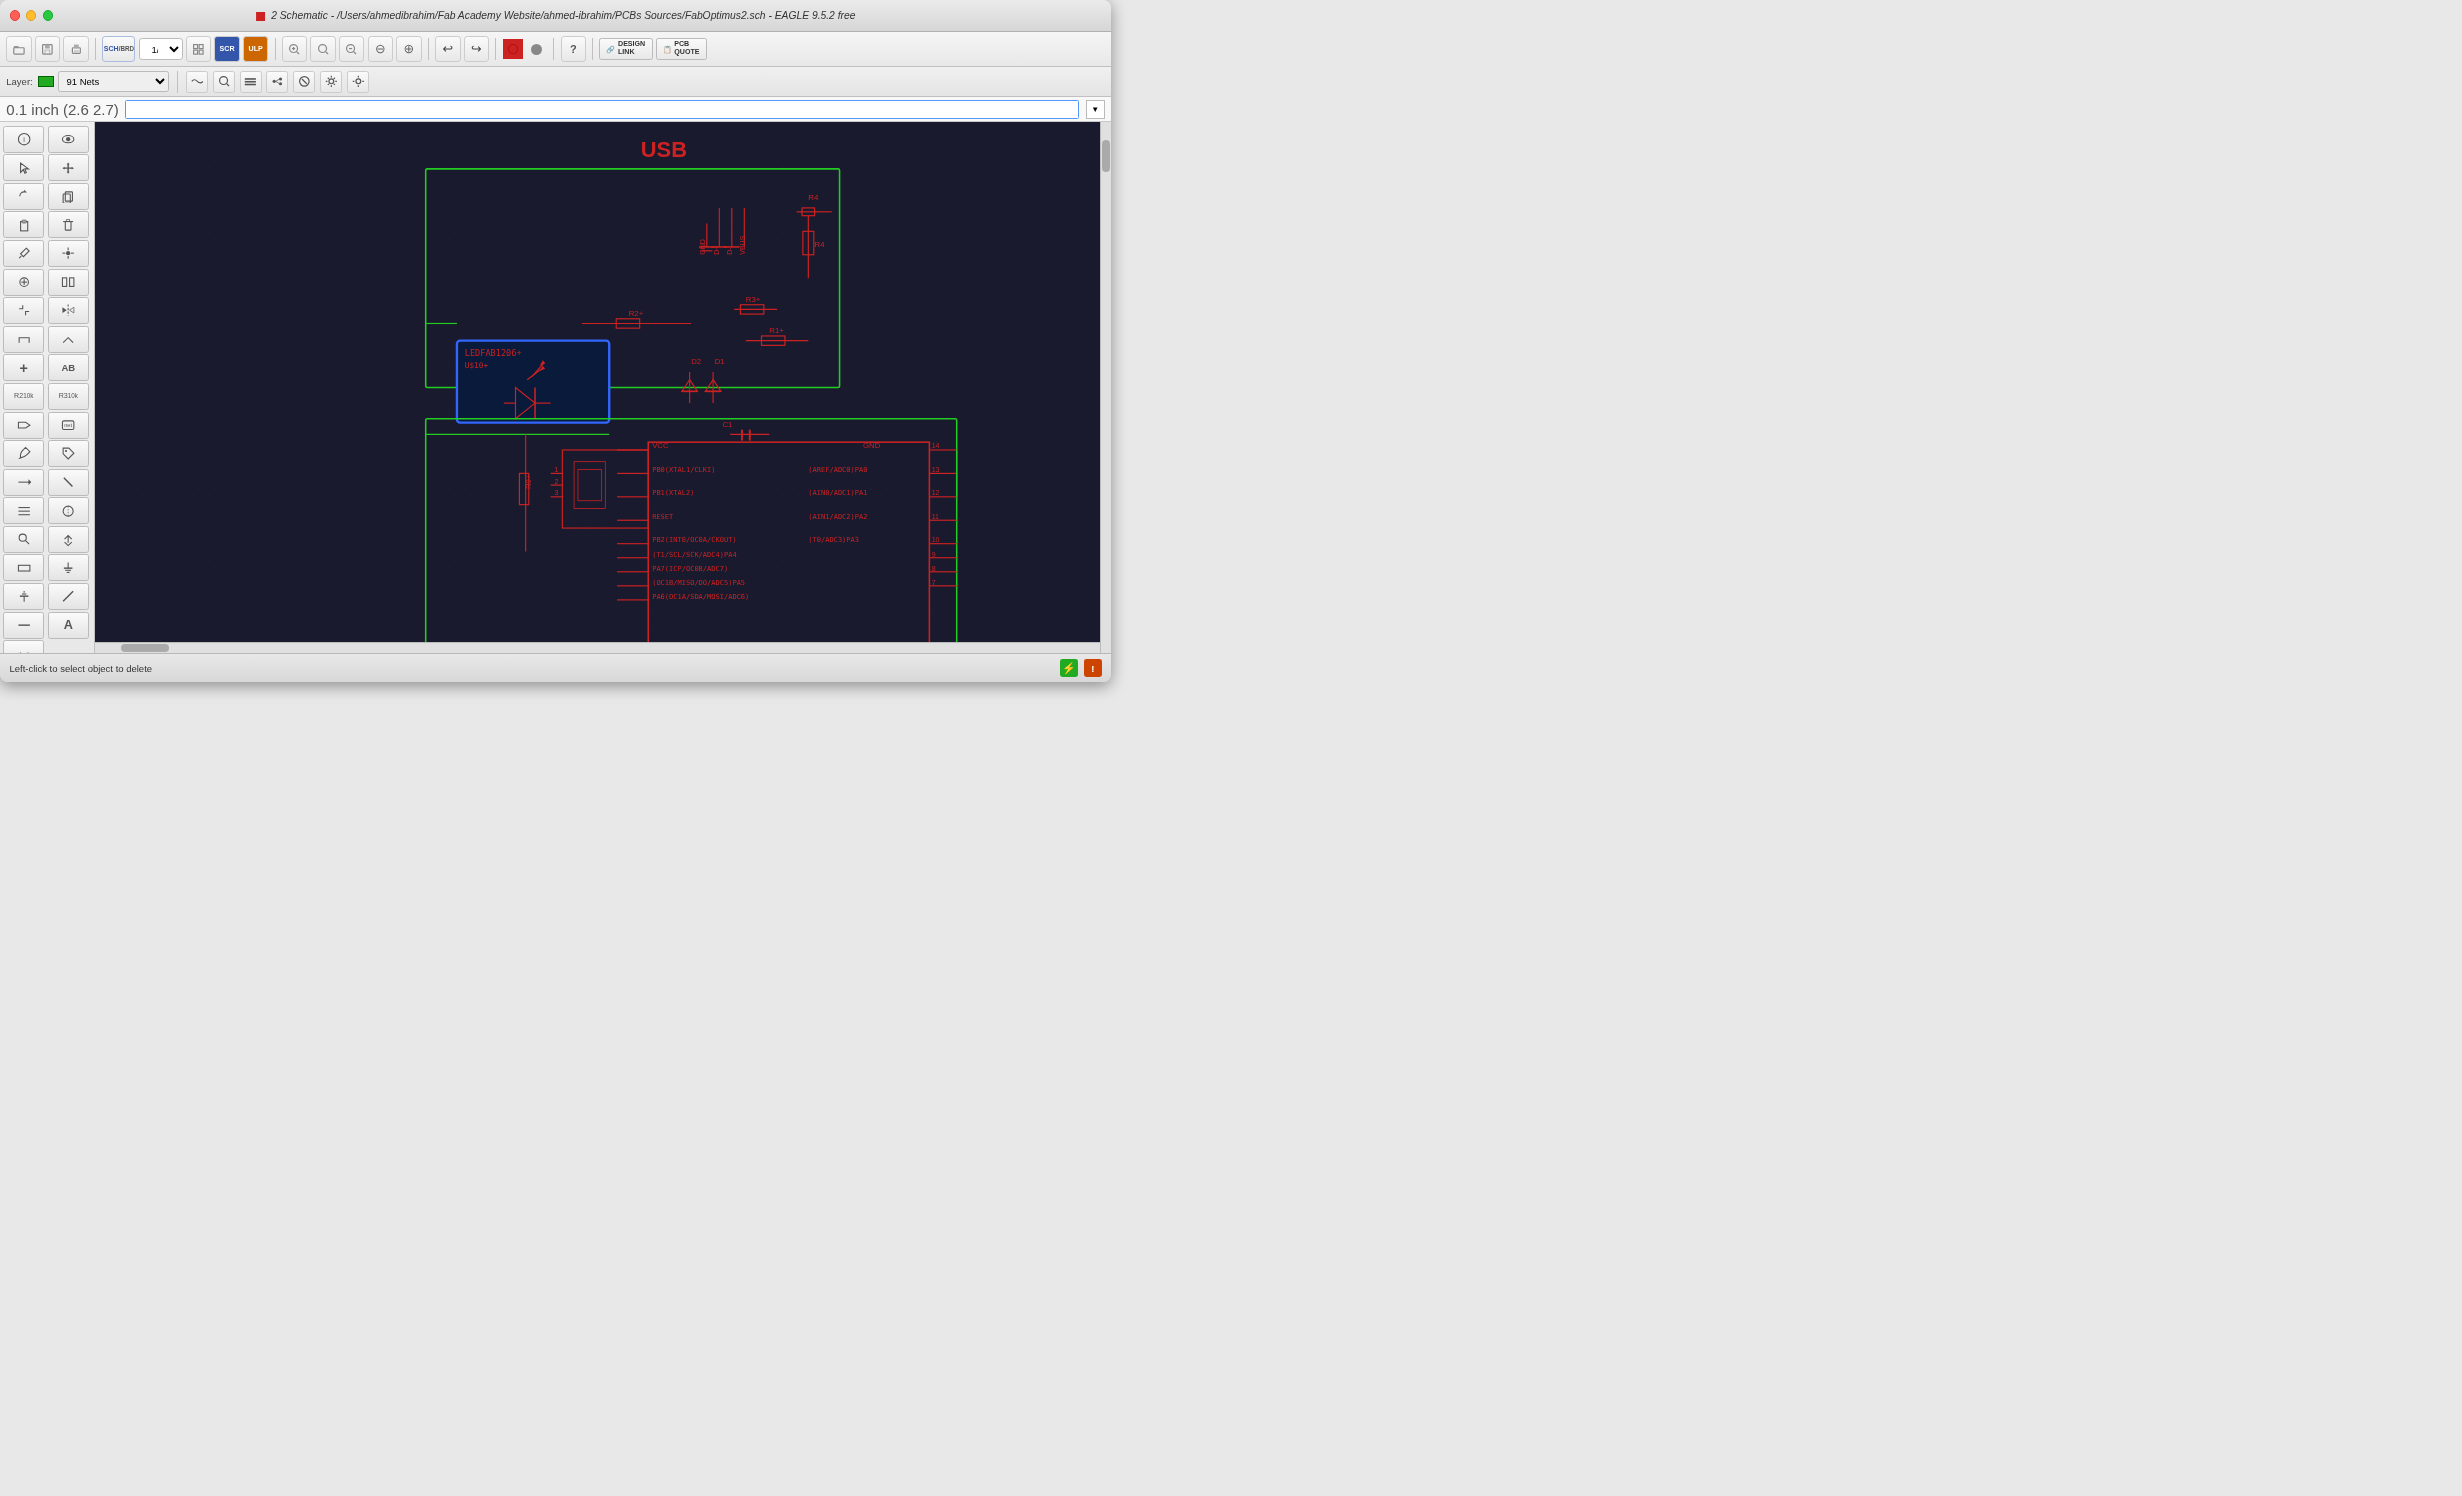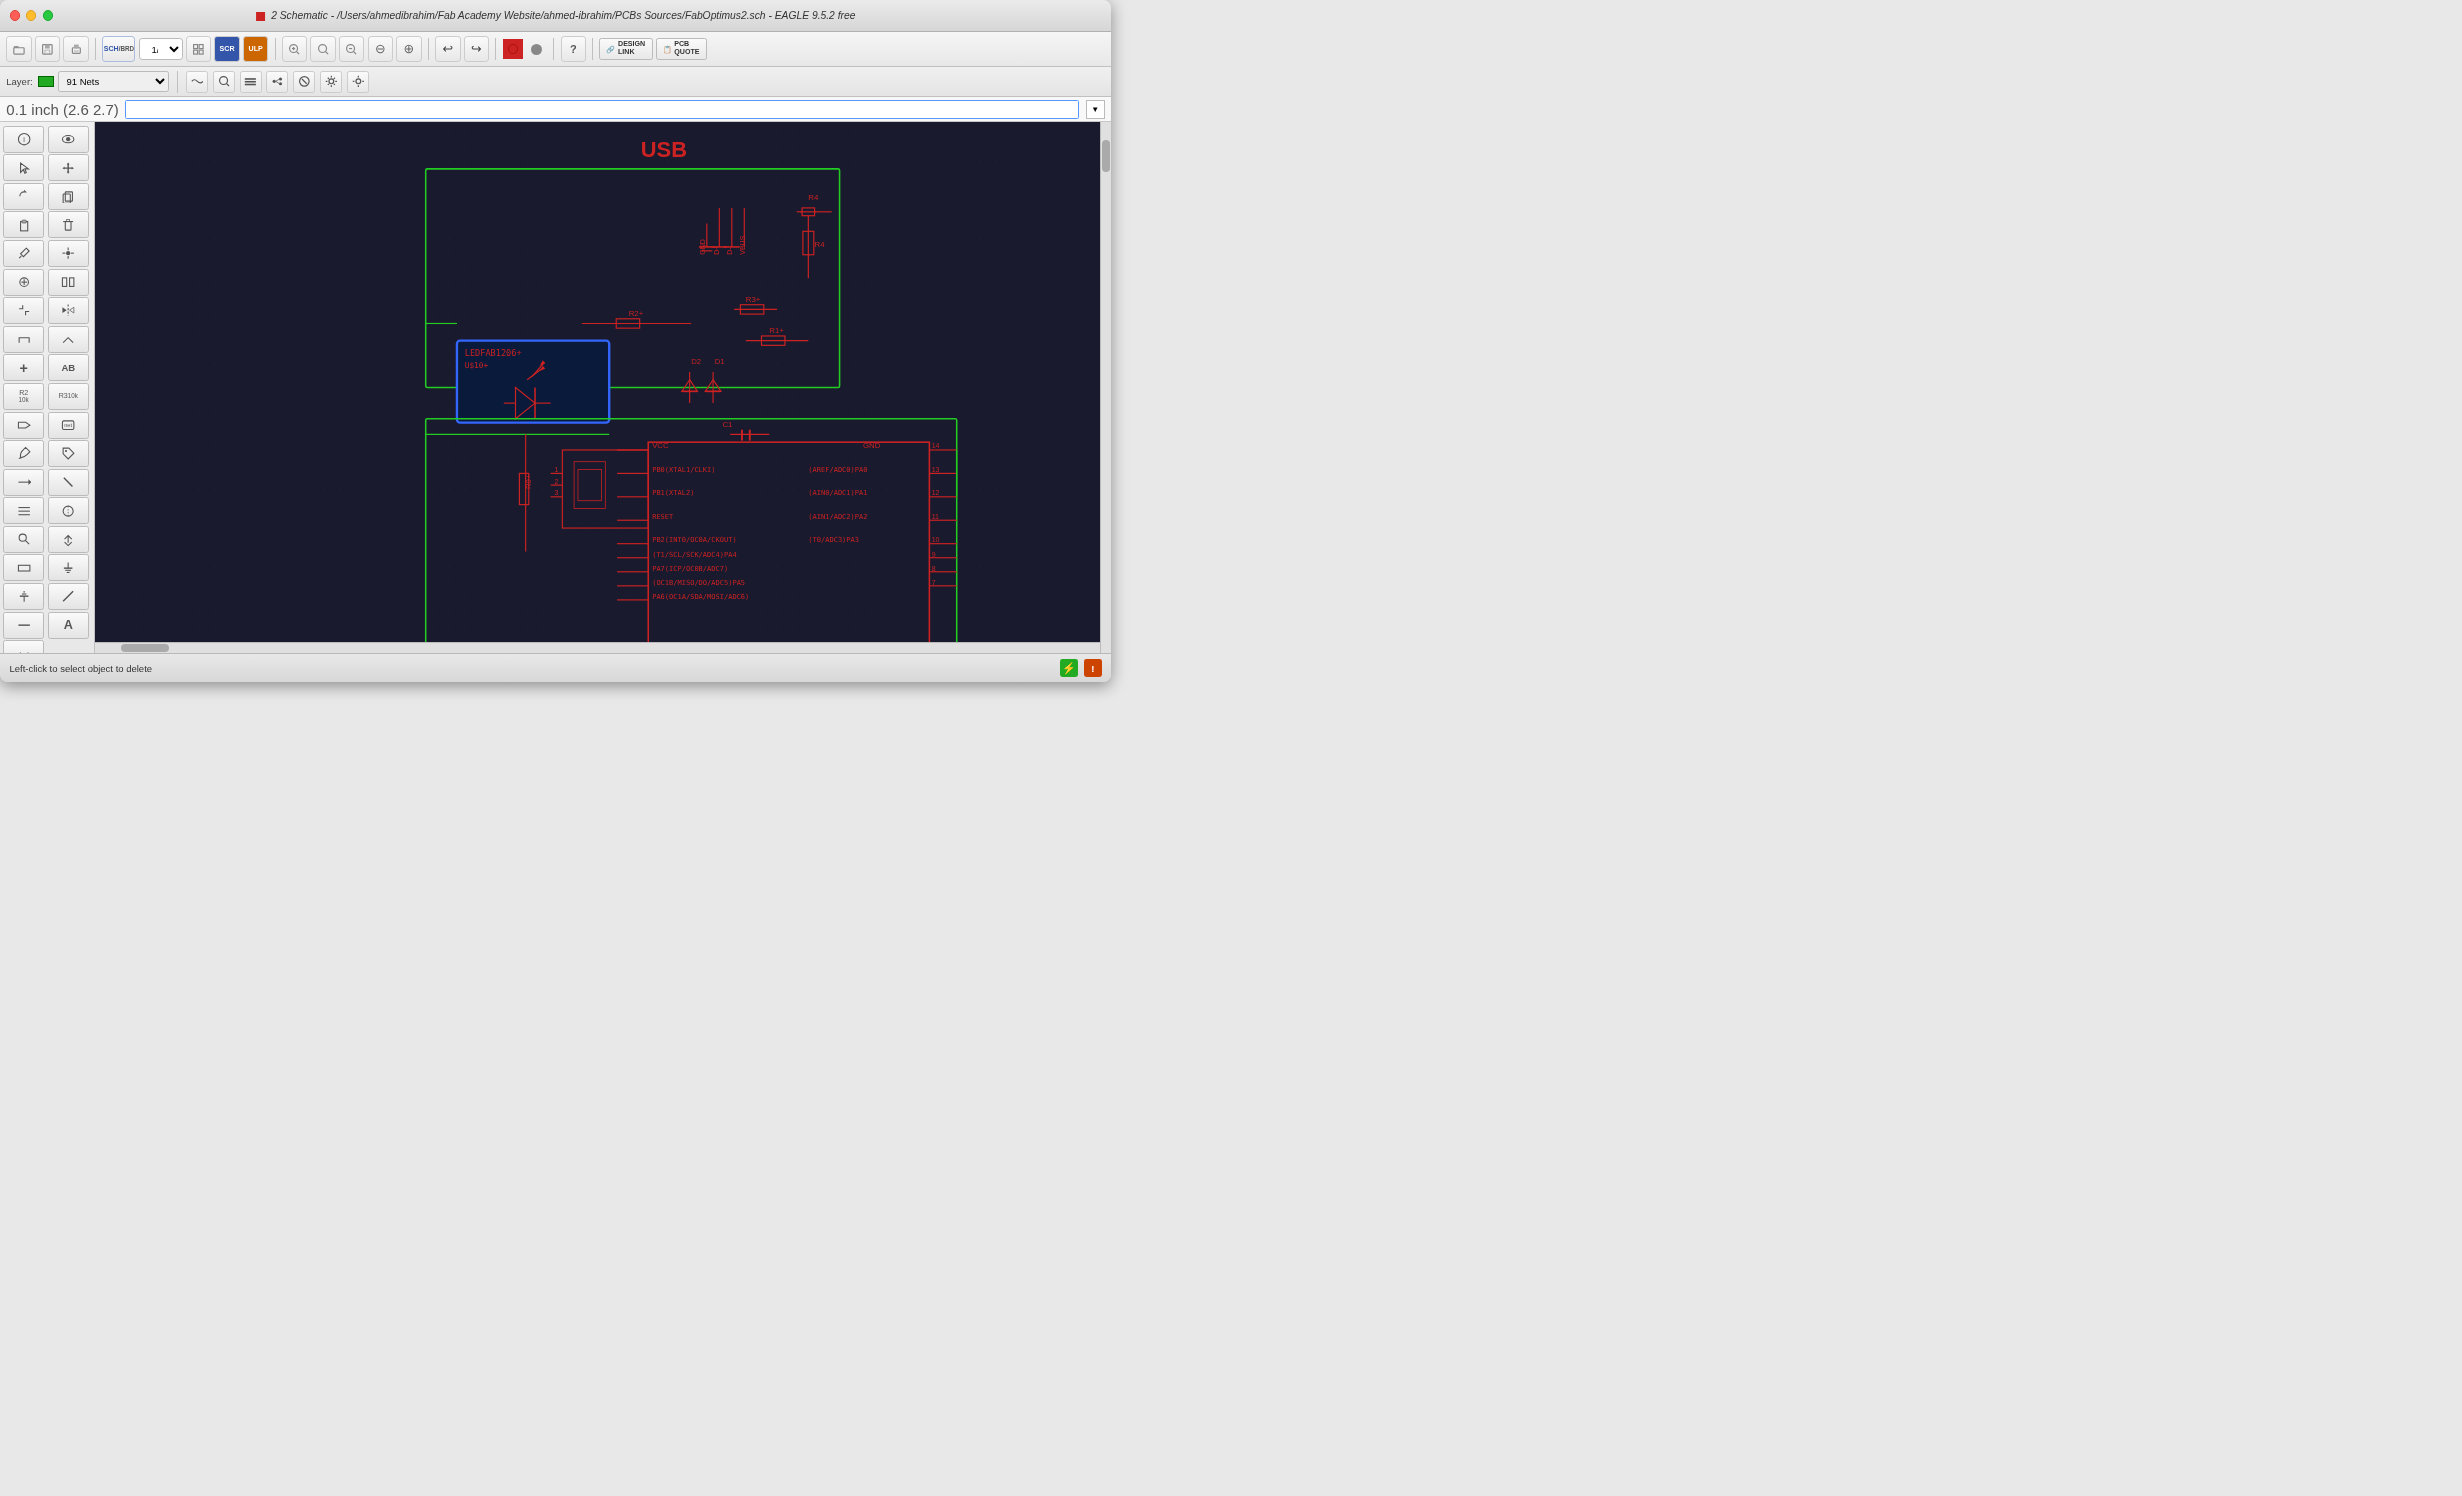--- a/index.html
+++ b/index.html
@@ -522,21 +522,21 @@
           <path d="M3 15 L3 8 L17 8 L17 15" fill="none" stroke="#555" stroke-width="1.5"></path>
         </svg>
       </div>
     <div class="tool-btn">
         <svg viewBox="0 0 20 20">
           <path d="M3 15 L10 8 L17 15" fill="none" stroke="#555" stroke-width="1.5"></path>
         </svg>
       </div>
     <div class="tool-btn" style="font-size:14.3px; font-weight:bold; color:#555;">+</div>
     <div class="tool-btn" style="font-size:9.5px; font-weight:bold; color:#555;">AB</div>
-    <div class="tool-btn" style="font-size:7.1px; color:#555; flex-direction:column; line-height:1;">
+    <div class="tool-btn" style="font-size:7.1px; color:#555; flex-direction:row; line-height:1;">
       <span>R2</span>
       <span style="font-size:6.3px;">10k</span>
     </div>
     <div class="tool-btn" style="font-size:7.1px; color:#555; flex-direction:row; line-height:1;">
       <span>R3</span>
       <span style="font-size:6.3px;">10k</span>
     </div>
     <div class="tool-btn">
         <svg viewBox="0 0 20 20">
           <path d="M2 6 L12 6 L18 10 L12 14 L2 14 Z" fill="none" stroke="#555" stroke-width="1.5"></path>

